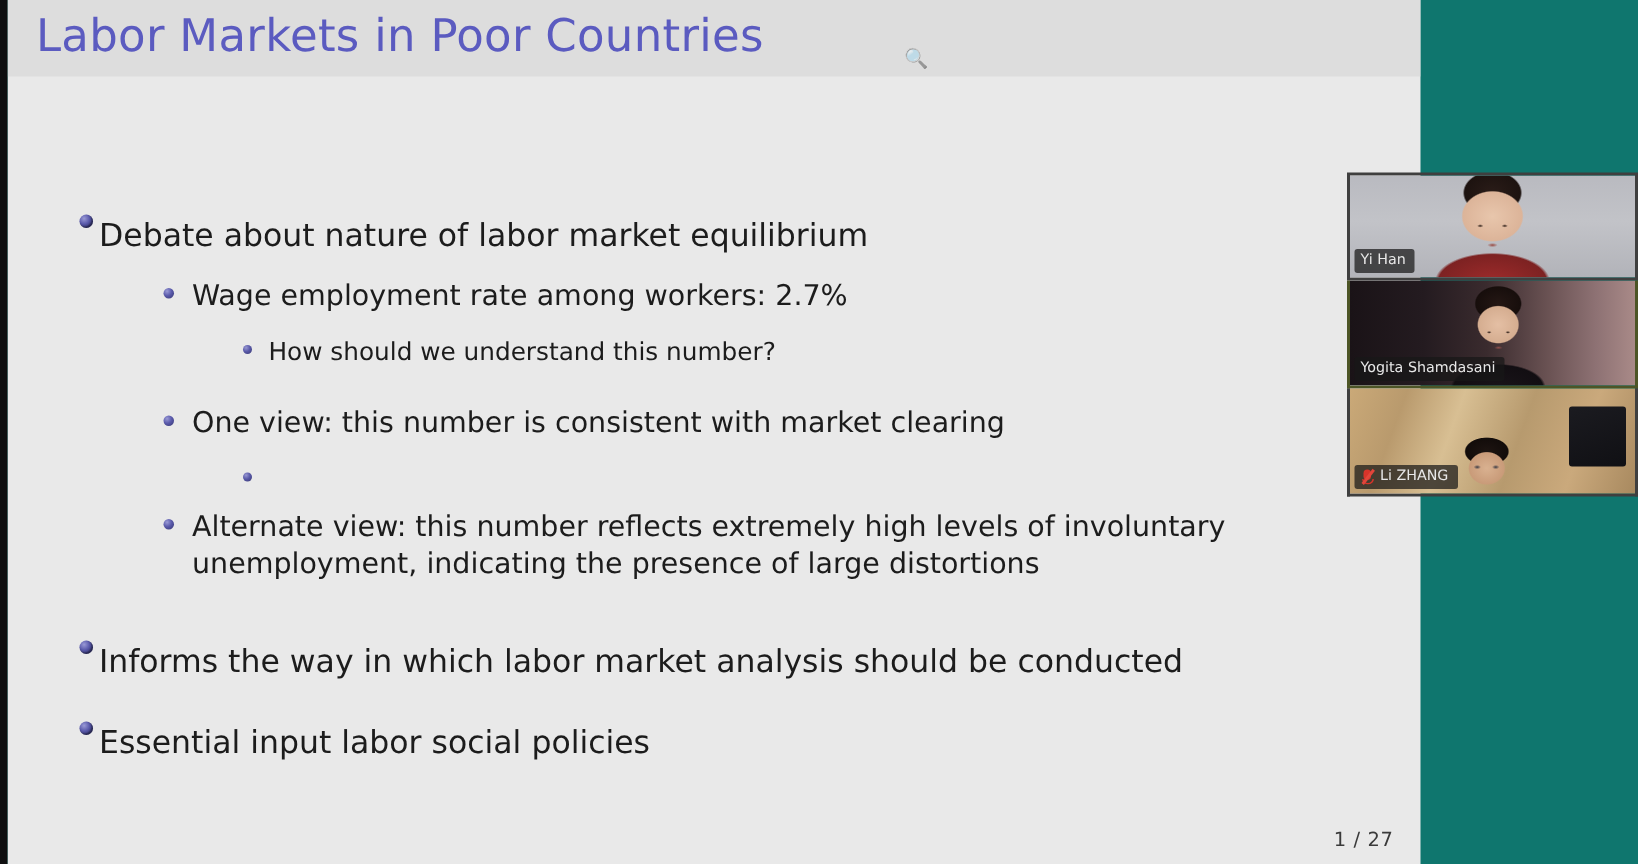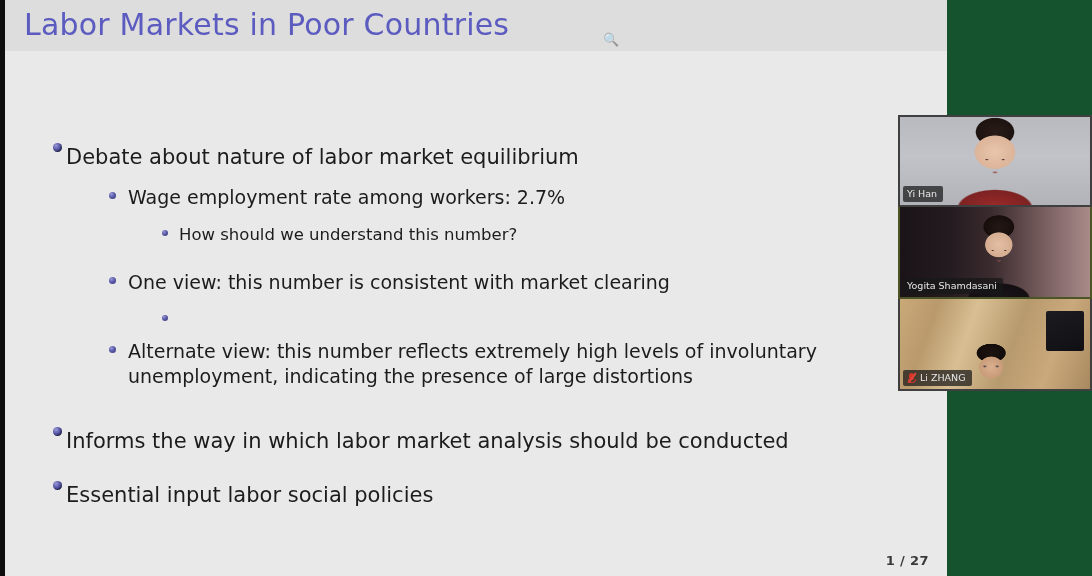--- a/index.html
+++ b/index.html
@@ -10,21 +10,21 @@
     height: 576px;
     overflow: hidden;
     background: #0d0d0e;
     font-family: "DejaVu Sans", "Liberation Sans", sans-serif;
   }
 
   #screen {
     position: relative;
     width: 1092px;
     height: 576px;
-    background: #14532d;
+    background: #0f766e;
   }
 
   
   .frame-left {
     position: absolute;
     left: 0; top: 0;
     width: 5px; height: 576px;
     background: #0e0e0f;
     z-index: 6;
   }
@@ -123,35 +123,35 @@
   .sp-24 { height: 24px; }
   .sp-30 { height: 30px; }
   .sp-84 { height: 84px; }
 
   .pagenum {
     position: absolute;
     right: 18px; bottom: 8px;
     font-size: 13px;
     color: #3a3a3a;
     letter-spacing: .4px;
-    font-weight: 700;
+    font-weight: 400;
   }
 
   
   #video-strip {
     position: absolute;
     left: 898px; top: 115px;
     width: 194px; height: 276px;
     z-index: 8;
   }
 
   .tile {
     position: relative;
     width: 194px;
-    height: 92px;
+    height: 72px;
     overflow: hidden;
     border: 2px solid #3f3f3f;
     border-top: none;
   }
   .tile:first-child { border-top: 2px solid #3f3f3f; }
   .tile.active { border-color: #4d5526; }
 
   .tile-label {
     position: absolute;
     left: 3px; bottom: 3px;

